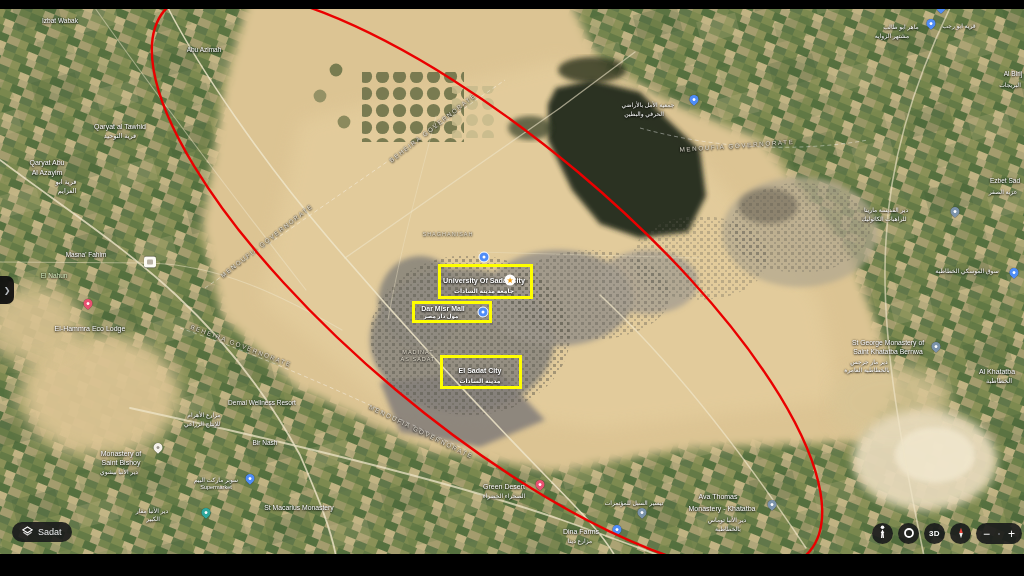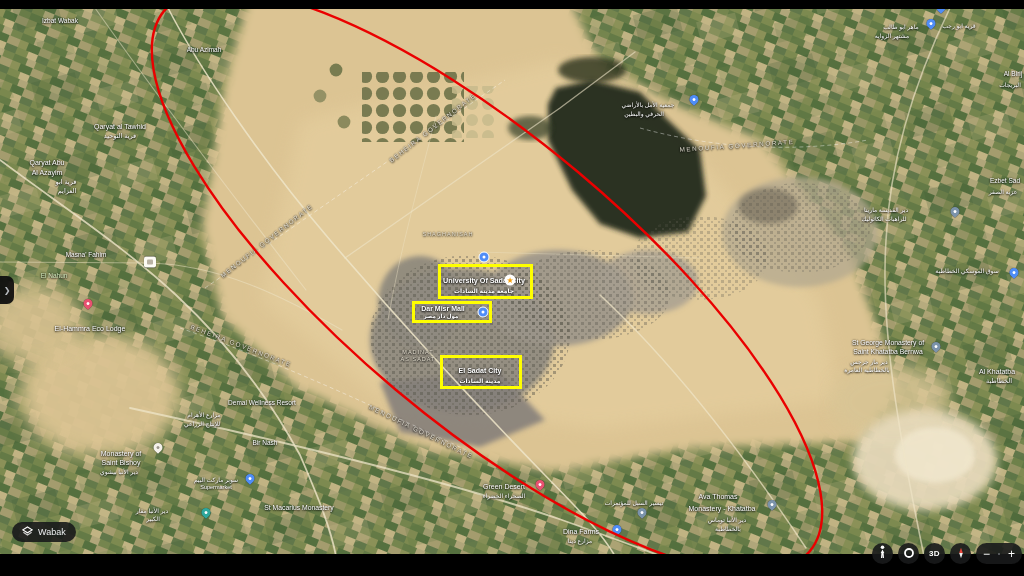--- a/index.html
+++ b/index.html
@@ -41,21 +41,21 @@
   .bar{position:absolute;left:0;width:100%;background:#000;z-index:30;}
   .bar-top{top:0;height:9px;}
   .bar-bottom{bottom:0;height:22px;}
   
   .panel-tab{position:absolute;left:0;top:276px;width:14px;height:28px;z-index:25;
              background:rgba(12,12,13,.92);border-radius:0 7px 7px 0;display:flex;
              align-items:center;justify-content:center;color:#b9bdc2;font-size:8px;cursor:pointer;}
   .layers-btn{position:absolute;left:12px;top:522px;height:20px;z-index:40;display:flex;
               align-items:center;gap:5px;padding:0 10px;background:rgba(24,25,27,.9);
               border-radius:10px;color:#ebedef;font-size:9px;cursor:pointer;}
-  .rcluster{position:absolute;left:872px;top:523px;z-index:40;display:flex;gap:5px;align-items:center;margin-top:20px;}
+  .rcluster{position:absolute;left:872px;top:523px;z-index:40;display:flex;gap:5px;align-items:center;}
   .cbtn{width:21px;height:21px;border-radius:50%;background:rgba(24,25,27,.9);display:flex;
         align-items:center;justify-content:center;color:#fff;cursor:pointer;flex:0 0 auto;}
   .cbtn .threeD{font-size:8px;font-weight:bold;letter-spacing:.3px;}
   .zoompill{width:46px;height:21px;border-radius:11px;background:rgba(24,25,27,.9);display:flex;
             align-items:center;justify-content:space-between;padding:0 7px;box-sizing:border-box;color:#fff;}
   .zoompill span.sign{font-size:12px;line-height:1;cursor:pointer;}
   .zoompill .dot{width:2px;height:2px;border-radius:50%;background:#6a6d70;}
 </style>
 </head>
 <body>
@@ -301,21 +301,21 @@
     <span>❯</span>
   </div>
 
   <div class="layers-btn">
     <span>
       <svg width="11" height="11" viewBox="0 0 12 12">
         <path d="M6 1 L11 4.2 L6 7.4 L1 4.2 Z" fill="none" stroke="#fff" stroke-width="1.2"></path>
         <path d="M1.5 6.8 L6 9.8 L10.5 6.8" fill="none" stroke="#cfcfcf" stroke-width="1.2"></path>
       </svg>
     </span>
-    <span>Wabak</span>
+    <span>Sadat</span>
   </div>
 
   <div class="rcluster">
     <div class="cbtn">
       <span>
         <svg width="9" height="14" viewBox="0 0 9 14">
           <circle cx="4.5" cy="2.2" r="1.8" fill="#fff"></circle>
           <path d="M4.5 4.5 L2.7 8 L3.4 8 L3 13 L4.2 13 L4.5 9.5 L4.8 13 L6 13 L5.6 8 L6.3 8 Z" fill="#fff"></path>
         </svg>
       </span>

